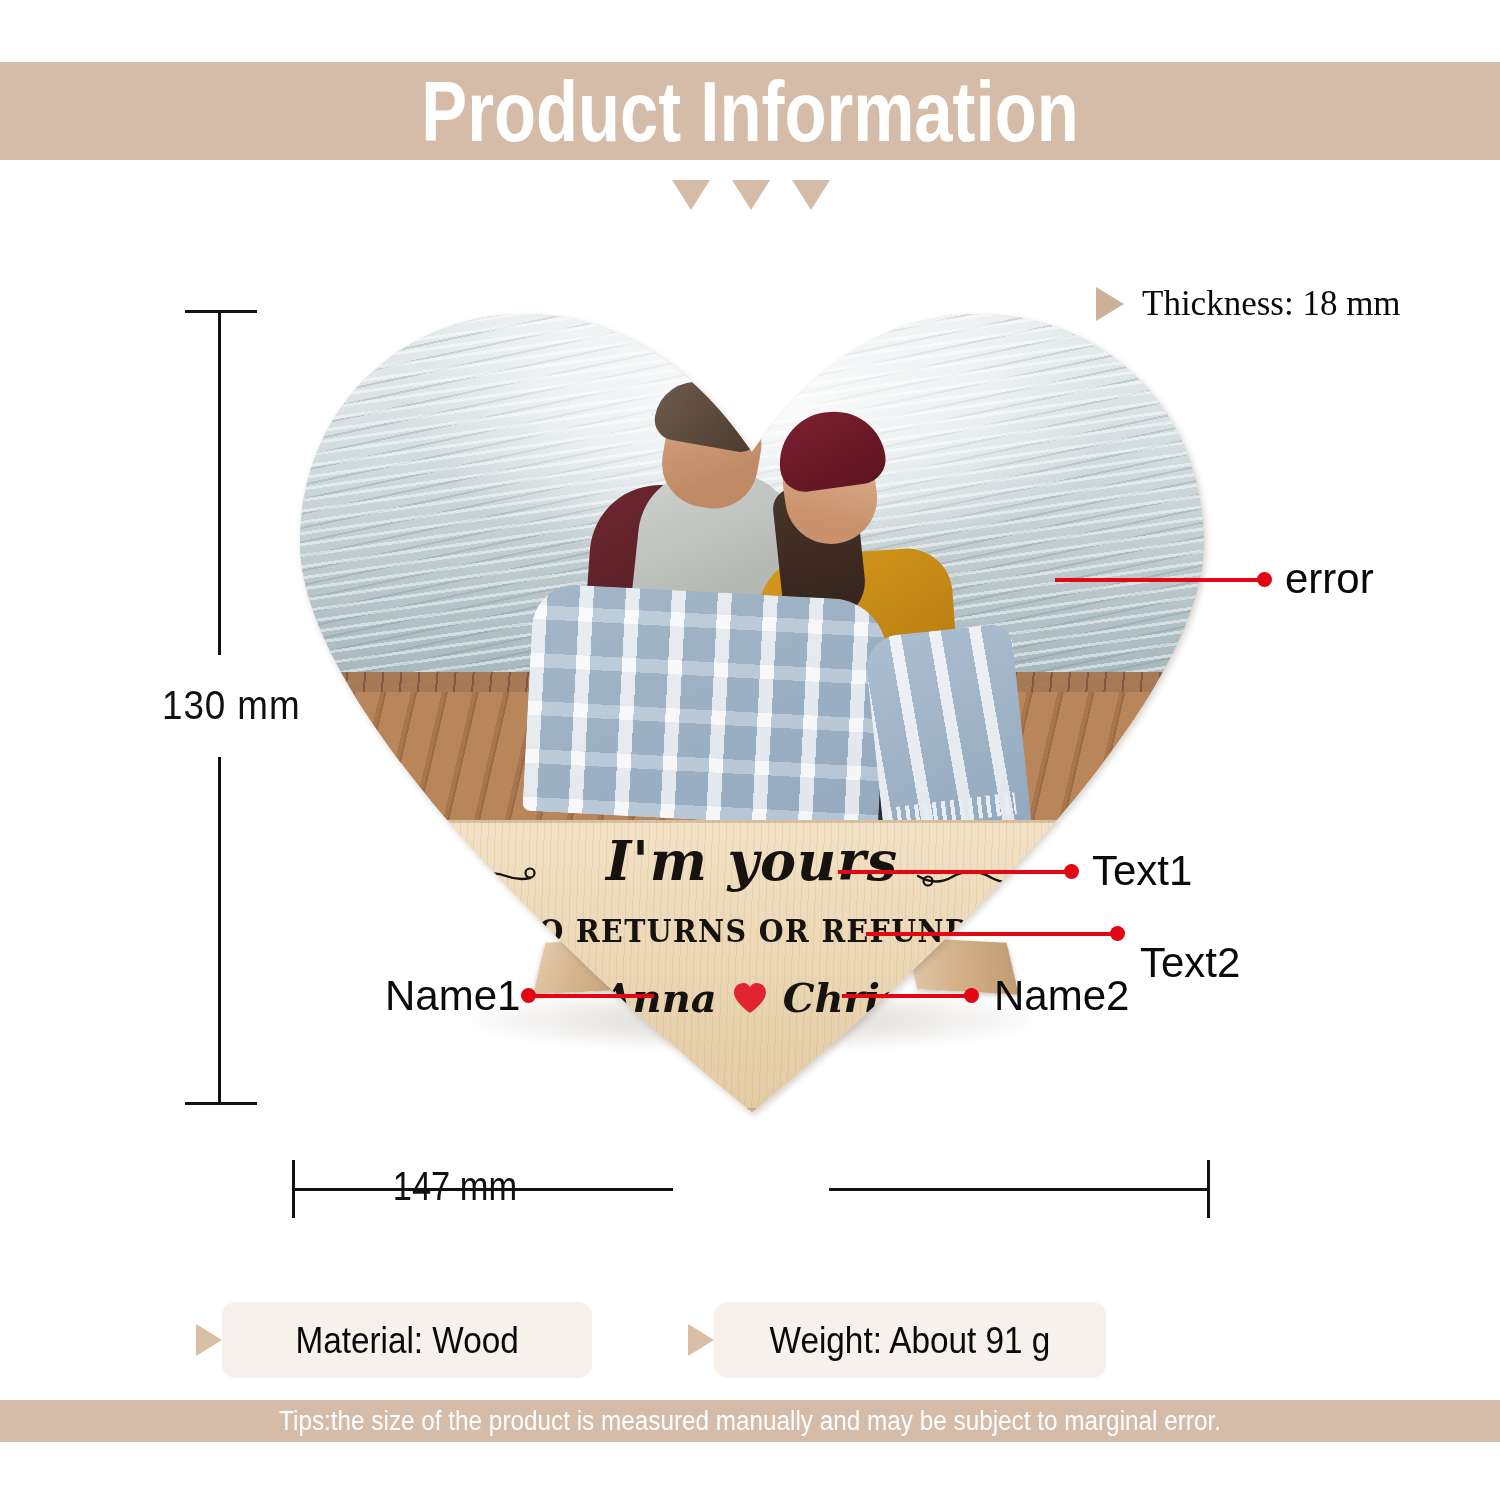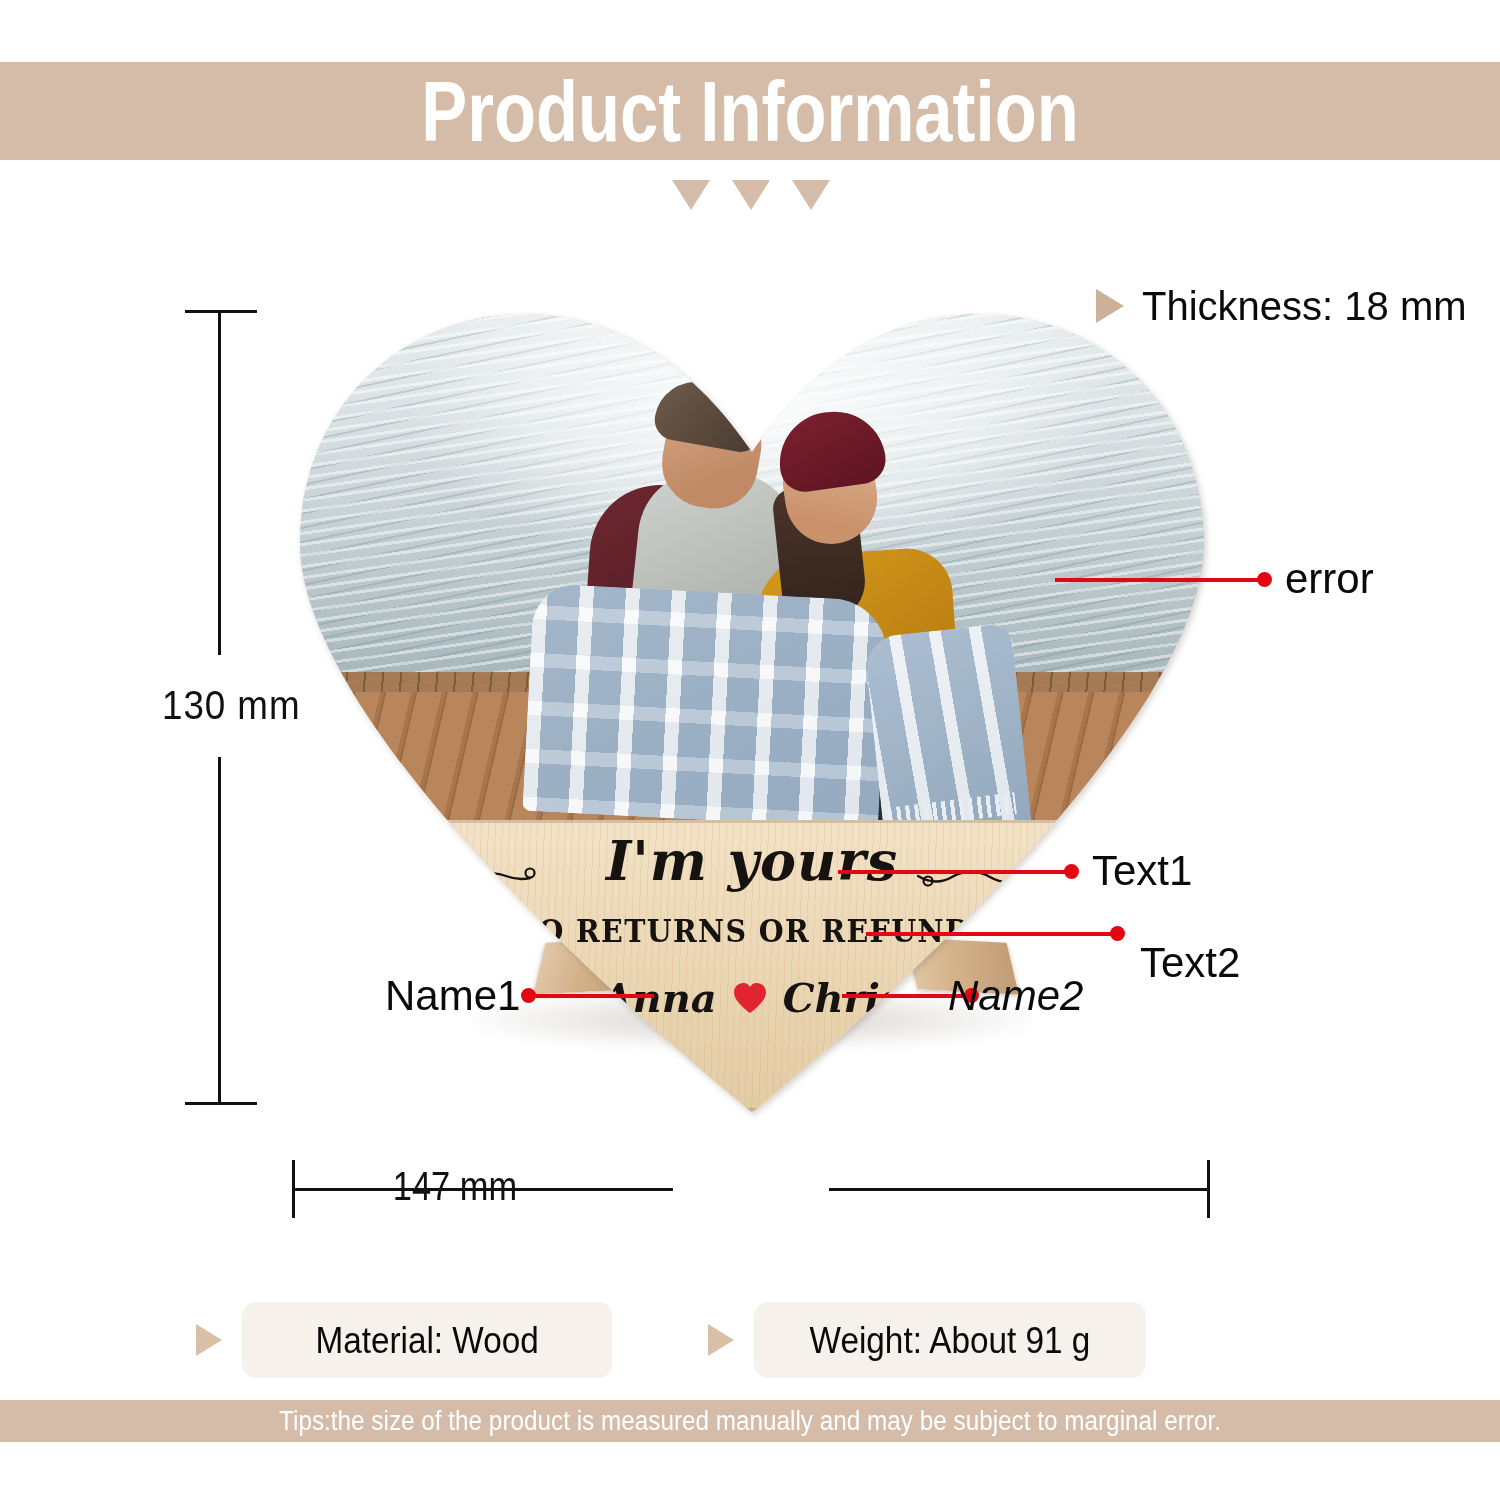--- a/index.html
+++ b/index.html
@@ -256,25 +256,25 @@
   }
 
   
   .thickness-row{position:absolute;left:1096px;top:286px;display:flex;align-items:center;gap:18px;}
   .tri-right{
     width:0;height:0;
     border-top:17px solid transparent;
     border-bottom:17px solid transparent;
     border-left:28px solid #cdb299;
   }
-  .thickness-text{font-size:40px;color:#0a0a0a;white-space:nowrap;line-height:1;}
+  .thickness-text{font-size:35px;color:#0a0a0a;white-space:nowrap;line-height:1;font-family:Liberation Serif, serif;}
 
   
   .info-row{position:absolute;left:196px;top:1302px;width:1140px;height:76px;display:flex;align-items:center;}
-  .info-item{display:flex;align-items:center;gap:20px;}
+  .info-item{display:flex;align-items:center;}
   .info-item.second{margin-left:96px;}
   .tri-small{
     width:0;height:0;
     border-top:16px solid transparent;
     border-bottom:16px solid transparent;
     border-left:26px solid #d9bfa6;
   }
   .info-box{
     background:#f7f1eb;border-radius:14px;
     height:76px;display:flex;align-items:center;justify-content:center;
@@ -403,21 +403,21 @@
   <div class="callout-line" style="left:866px;top:932px;width:250px;"></div>
   <div class="callout-dot" style="left:1110px;top:926px;"></div>
   <div class="callout-label" style="left:1140px;top:942px;">Text2</div>
 
   <div class="callout-label" style="left:385px;top:975px;">Name1</div>
   <div class="callout-dot" style="left:521px;top:988px;"></div>
   <div class="callout-line" style="left:529px;top:994px;width:125px;"></div>
 
   <div class="callout-line" style="left:842px;top:994px;width:128px;"></div>
   <div class="callout-dot" style="left:964px;top:988px;"></div>
-  <div class="callout-label" style="left:948px;top:975px;font-style:italic;">Name2</div>
+  <div class="callout-label" style="left:994px;top:975px;">Name2</div>
 
   <div class="info-row">
     <div class="info-item">
       <div class="tri-small"></div>
       <div class="info-box">
         <span class="info-text">Material: Wood</span>
       </div>
     </div>
     <div class="info-item second">
       <div class="tri-small"></div>

